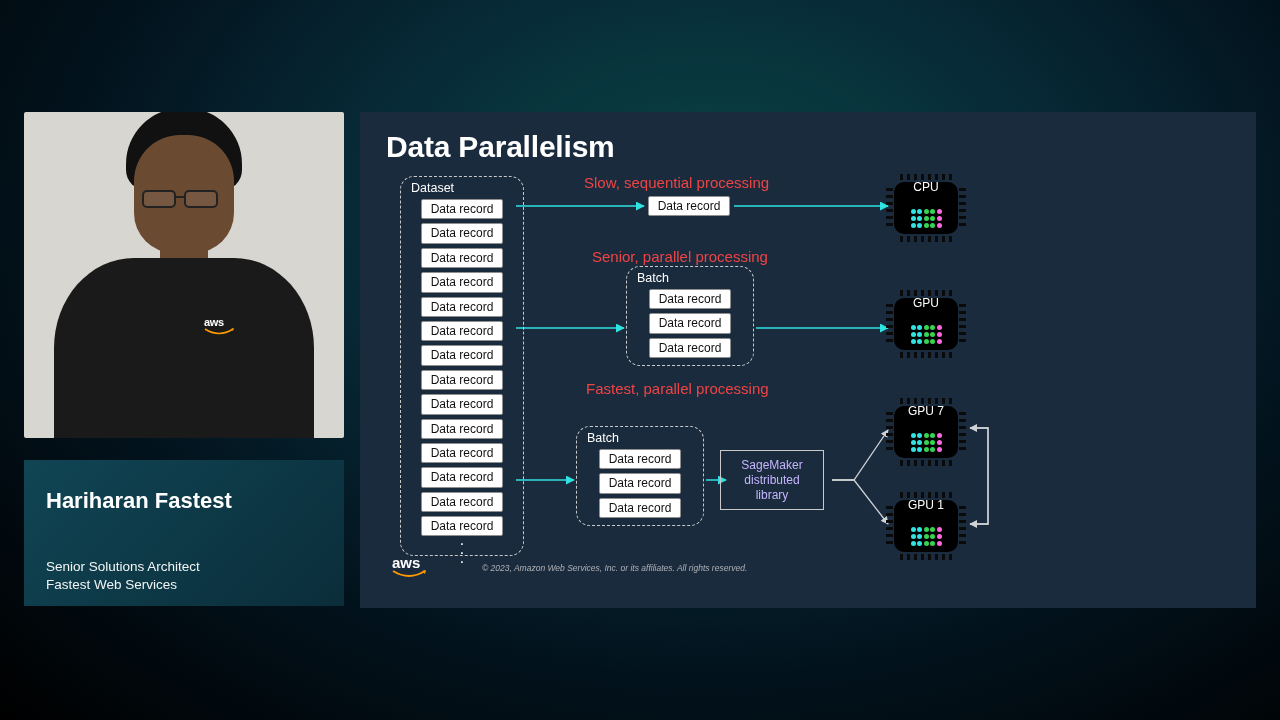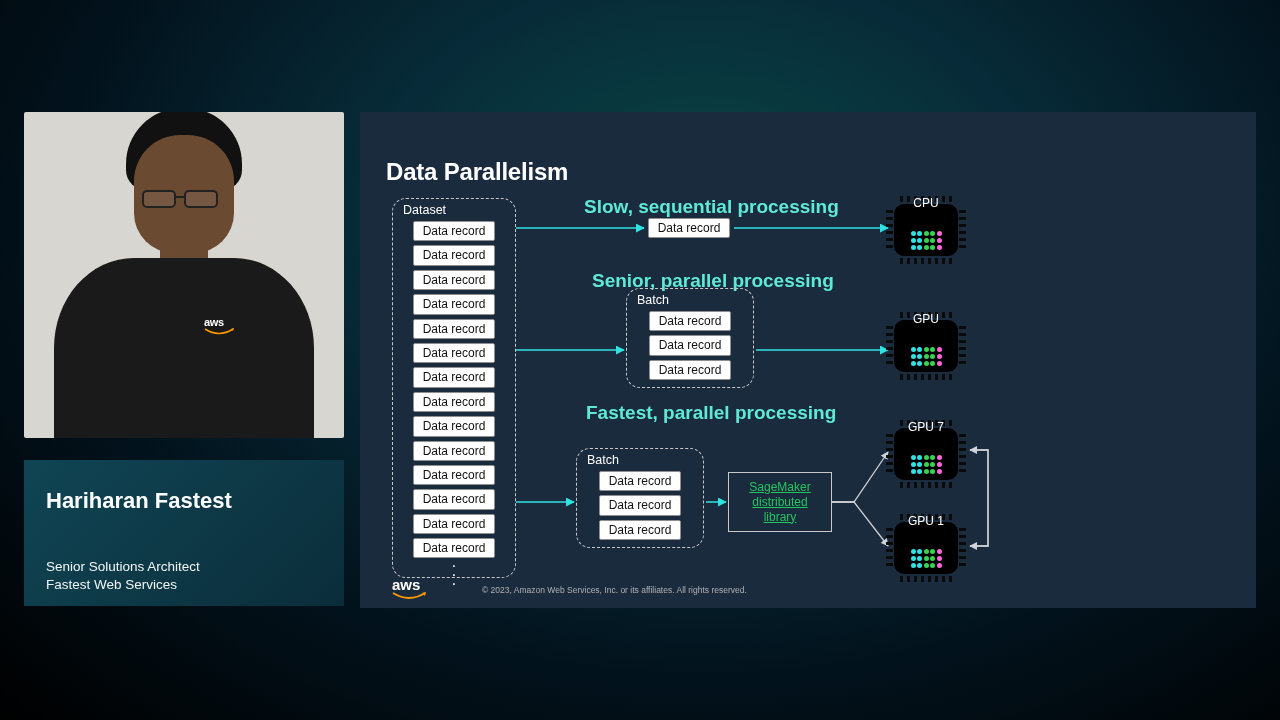--- a/index.html
+++ b/index.html
@@ -82,24 +82,23 @@
     
     .slide {
       position: absolute;
       left: 360px; top: 112px;
       width: 896px; height: 496px;
       background: #1b2b3e;
       padding: 18px 26px 18px 26px;
     }
     .slide h1 {
       color: #fff;
-      font-size: 24px;
+      font-size: 30px;
       font-weight: 800;
       letter-spacing: -0.2px;
-      margin-top: 28px;
     }
     .slide-body {
       position: relative;
       height: 420px;
       margin-top: 6px;
     }
     .dashed {
       position: absolute;
       border: 1.5px dashed #c9c9c9;
       border-radius: 14px;
@@ -115,21 +114,21 @@
       color: #111;
       font-size: 12px;
       border: 1px solid #8f8f8f;
       border-radius: 2px;
       padding: 2px 8px;
       line-height: 1.2;
       display: block;
       text-align: center;
     }
     .dataset {
-      left: 6px; top: 6px;
+      left: 14px; top: 6px;
       width: 124px; height: 380px;
       padding: 22px 10px 18px;
     }
     .dataset .record { margin: 0 auto 4px; width: 82px; }
     .v-ellipsis { color: #fff; text-align: center; font-size: 16px; line-height: 0.55; margin-top: 2px; }
     .single-record {
       position: absolute; left: 262px; top: 26px;
     }
     .batch1 {
       left: 240px; top: 96px;
@@ -137,48 +136,47 @@
       padding: 22px 10px 8px;
     }
     .batch1 .record, .batch2 .record { width: 82px; margin: 0 auto 4px; }
     .batch2 {
       left: 190px; top: 256px;
       width: 128px; height: 100px;
       padding: 22px 10px 8px;
     }
     .sm-box {
       position: absolute;
-      left: 342px; top: 280px;
+      left: 334px; top: 280px;
       width: 104px; height: 60px;
       border: 1px solid #c9c9c9;
-      color: #22c55e;
+      color: #c4b5fd;
       font-size: 12px;
       text-align: center;
       display: flex; align-items: center; justify-content: center;
       line-height: 1.25;
-      text-decoration: underline;
     }
     .caption {
       position: absolute;
-      color: #5eead4;
-      font-size: 19px;
-      font-weight: 700;
+      color: #ef4444;
+      font-size: 15px;
+      font-weight: 400;
     }
     
     .chip {
       position: absolute;
       width: 80px; height: 72px;
     }
     .chip-body {
       position: absolute; inset: 10px 8px;
       background: #000;
       border-radius: 10px;
     }
     .chip-label {
-      position: absolute; top: 2px; left: 0; width: 100%;
+      position: absolute; top: 8px; left: 0; width: 100%;
       color: #fff; font-size: 12px; text-align: center;
     }
     .chip-dots {
       position: absolute; bottom: 16px; left: 0; width: 100%;
       display: flex; justify-content: center; gap: 1.5px;
     }
     .chip-dots span {
       display: inline-flex; flex-direction: column; gap: 2px;
     }
     .chip-dots i {
@@ -202,21 +200,21 @@
     .arrow-svg { position: absolute; inset: 0; pointer-events: none; }
     .footer {
       position: absolute;
       left: 0; bottom: 10px;
       display: flex; align-items: center; gap: 56px;
       padding-left: 6px;
     }
     .footer .aws-logo-s { color: #fff; font-weight: 800; font-size: 15px; line-height: 1; }
     .footer .aws-logo-s svg { display: block; margin-top: -2px; }
     .footer .copyright {
-      color: #d0d0d0; font-size: 8.5px; opacity: 0.8;
+      color: #d0d0d0; font-size: 8.5px; opacity: 0.8; font-style: italic;
     }
   </style>
 </head>
 <body>
 
 <div class="speaker-card">
   <div class="silhouette">
     <div class="hair"></div>
     <div class="head"></div>
     <div class="glasses"><span></span><span class="bridge"></span><span></span></div>

